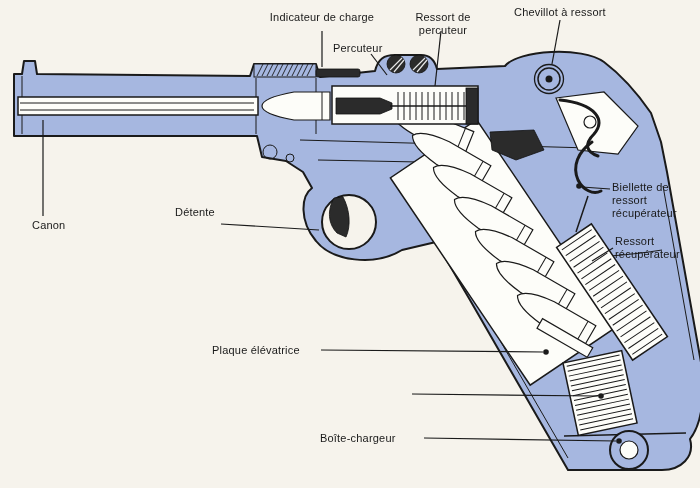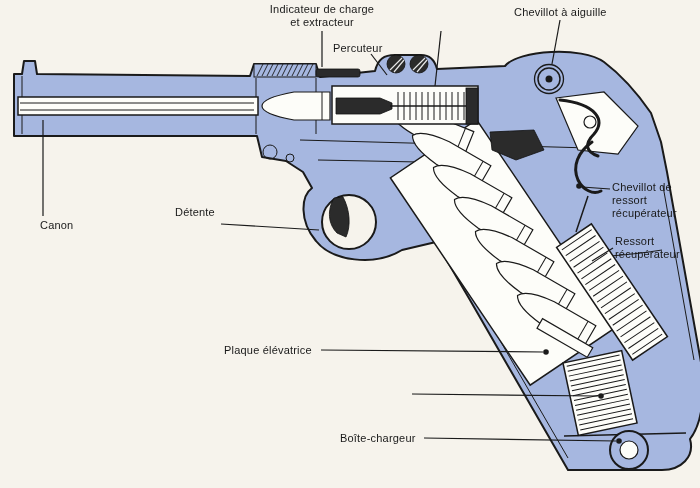--- a/index.html
+++ b/index.html
@@ -12,21 +12,21 @@
   }
   .stage svg{position:absolute;left:0;top:0;}
   .lbl{
     position:absolute;
     font:11px/13px "Liberation Sans", sans-serif;
     color:#191919;
     letter-spacing:.2px;
     white-space:nowrap;
   }
   .lbl span{display:block;}
-  .center{text-align:center;}
+  .center{text-align:center;margin-top:8px;}
   
   .fill-body{fill:#a6b7e0;stroke:#1a1a1a;stroke-width:2;stroke-linejoin:round;}
   .white{fill:#fdfdf9;stroke:#1a1a1a;stroke-width:1.5;}
   .whitethin{fill:#fdfdf9;stroke:#1a1a1a;stroke-width:1.2;}
   .bgfill{fill:#f6f3ec;stroke:#1a1a1a;stroke-width:2;}
   .dark{fill:#2b2b2b;stroke:#111111;stroke-width:.8;}
   .ln{stroke:#1a1a1a;stroke-width:1;fill:none;}
   .ln2{stroke:#1a1a1a;stroke-width:1.5;fill:none;}
   .ln3{stroke:#1a1a1a;stroke-width:3;fill:none;stroke-linecap:round;}
   .coil{stroke:#1a1a1a;stroke-width:1;fill:none;}
@@ -171,53 +171,56 @@
       <circle cx="546" cy="352" r="2.8" class="dot"></circle>
       <line x1="412" y1="394" x2="598" y2="396" class="leader"></line>
       <circle cx="601" cy="396" r="2.8" class="dot"></circle>
       <line x1="424" y1="438" x2="616" y2="441" class="leader"></line>
       <circle cx="619" cy="441" r="2.8" class="dot"></circle>
     </g>
   </svg>
 
   <div class="lbl center" style="left:258px;top:3px;width:128px">
     <span>Indicateur de charge</span>
-    <span>et extracteur</span>
-  </div>
-
+  </div>
+
+  <div class="lbl center" style="left:404px;top:3px;width:78px">
+    <span>Ressort de</span>
+    <span>percuteur</span>
+  </div>
 
   <div class="lbl" style="left:514px;top:6px">
-    <span>Chevillot à aiguille</span>
+    <span>Chevillot à ressort</span>
   </div>
 
   <div class="lbl" style="left:333px;top:42px">
     <span>Percuteur</span>
   </div>
 
-  <div class="lbl" style="left:40px;top:219px">
+  <div class="lbl" style="left:32px;top:219px">
     <span>Canon</span>
   </div>
 
   <div class="lbl" style="left:175px;top:206px">
     <span>Détente</span>
   </div>
 
   <div class="lbl" style="left:612px;top:181px">
-    <span>Chevillot de</span>
+    <span>Biellette de</span>
     <span>ressort</span>
     <span>récupérateur</span>
   </div>
 
   <div class="lbl" style="left:615px;top:235px">
     <span>Ressort</span>
     <span>récupérateur</span>
   </div>
 
-  <div class="lbl" style="left:224px;top:344px">
+  <div class="lbl" style="left:212px;top:344px">
     <span>Plaque élévatrice</span>
   </div>
 
 
-  <div class="lbl" style="left:340px;top:432px">
+  <div class="lbl" style="left:320px;top:432px">
     <span>Boîte-chargeur</span>
   </div>
 
 </div>
 
 </body></html>

